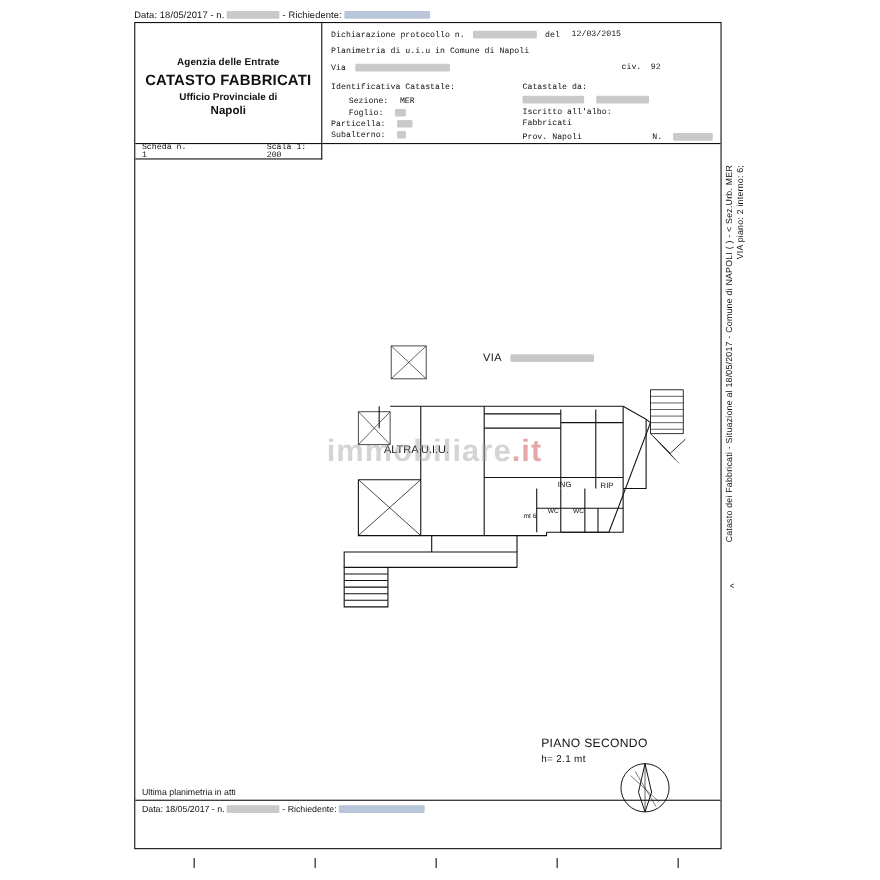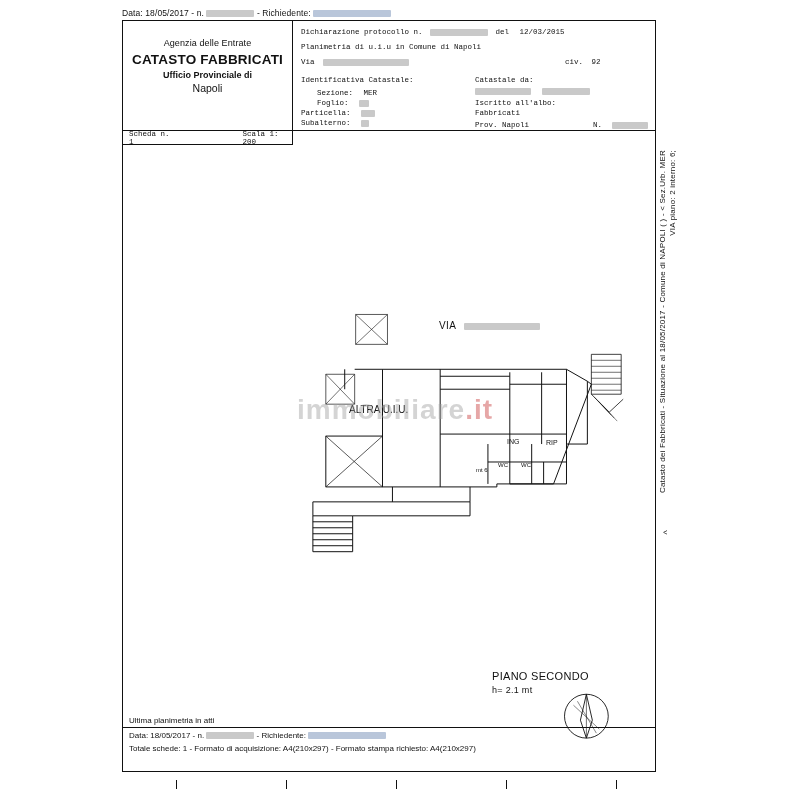--- a/index.html
+++ b/index.html
@@ -26,24 +26,24 @@
     position:absolute;left:122px;top:20px;width:534px;height:752px;
     border:1px solid #111;box-sizing:border-box;background:#fff;
   }
 
   
   .hdr-left{
     position:absolute;left:0;top:0;width:170px;height:110px;
     box-sizing:border-box;border-right:1px solid #111;border-bottom:1px solid #111;
     text-align:center;
   }
-  .hdr-left .l1{font-size:9px;font-weight:normal;margin-top:17px;letter-spacing:.1px;}
+  .hdr-left .l1{font-size:9px;font-weight:bold;margin-top:30px;letter-spacing:.1px;}
   .hdr-left .l2{font-size:13.5px;font-weight:bold;margin-top:4px;letter-spacing:.2px;}
   .hdr-left .l3{font-size:9px;font-weight:bold;margin-top:3px;}
-  .hdr-left .l4{font-size:10.5px;font-weight:normal;margin-top:2px;}
+  .hdr-left .l4{font-size:10.5px;font-weight:bold;margin-top:2px;}
 
   .hdr-right{
     position:absolute;left:170px;top:0;right:0;height:110px;
     box-sizing:border-box;border-bottom:1px solid #111;
     font-family:"Liberation Mono", monospace;font-size:7.5px;color:#111;
   }
   .hdr-right .row{position:absolute;white-space:nowrap;}
 
   .scheda{
     position:absolute;left:0;top:110px;width:170px;height:14px;
@@ -259,21 +259,20 @@
         <span>PIANO SECONDO</span>
         <span class="h">h= 2.1 mt</span>
       </div>
     </div>
 
     <div class="ultima">Ultima planimetria in atti</div>
     <div class="foot">
       <div class="f0">
         <span>Data: 18/05/2017 - n. </span><span class="redact" style="width:48px"></span><span> - Richiedente: </span><span class="redact blue" style="width:78px"></span>
       </div>
-      <div>Totale schede: 1 - Formato di acquisizione: A4(210x297)  - Formato stampa richiesto: A4(210x297)</div>
     </div>
   </div>
 
   <div class="wm">
     <span>immobiliare</span>
       <span class="dot">.it</span>
   </div>
 
   <div class="vstrip">
     <div class="vtext" style="left:14px;top:380px;font-size:9px;">^</div>

